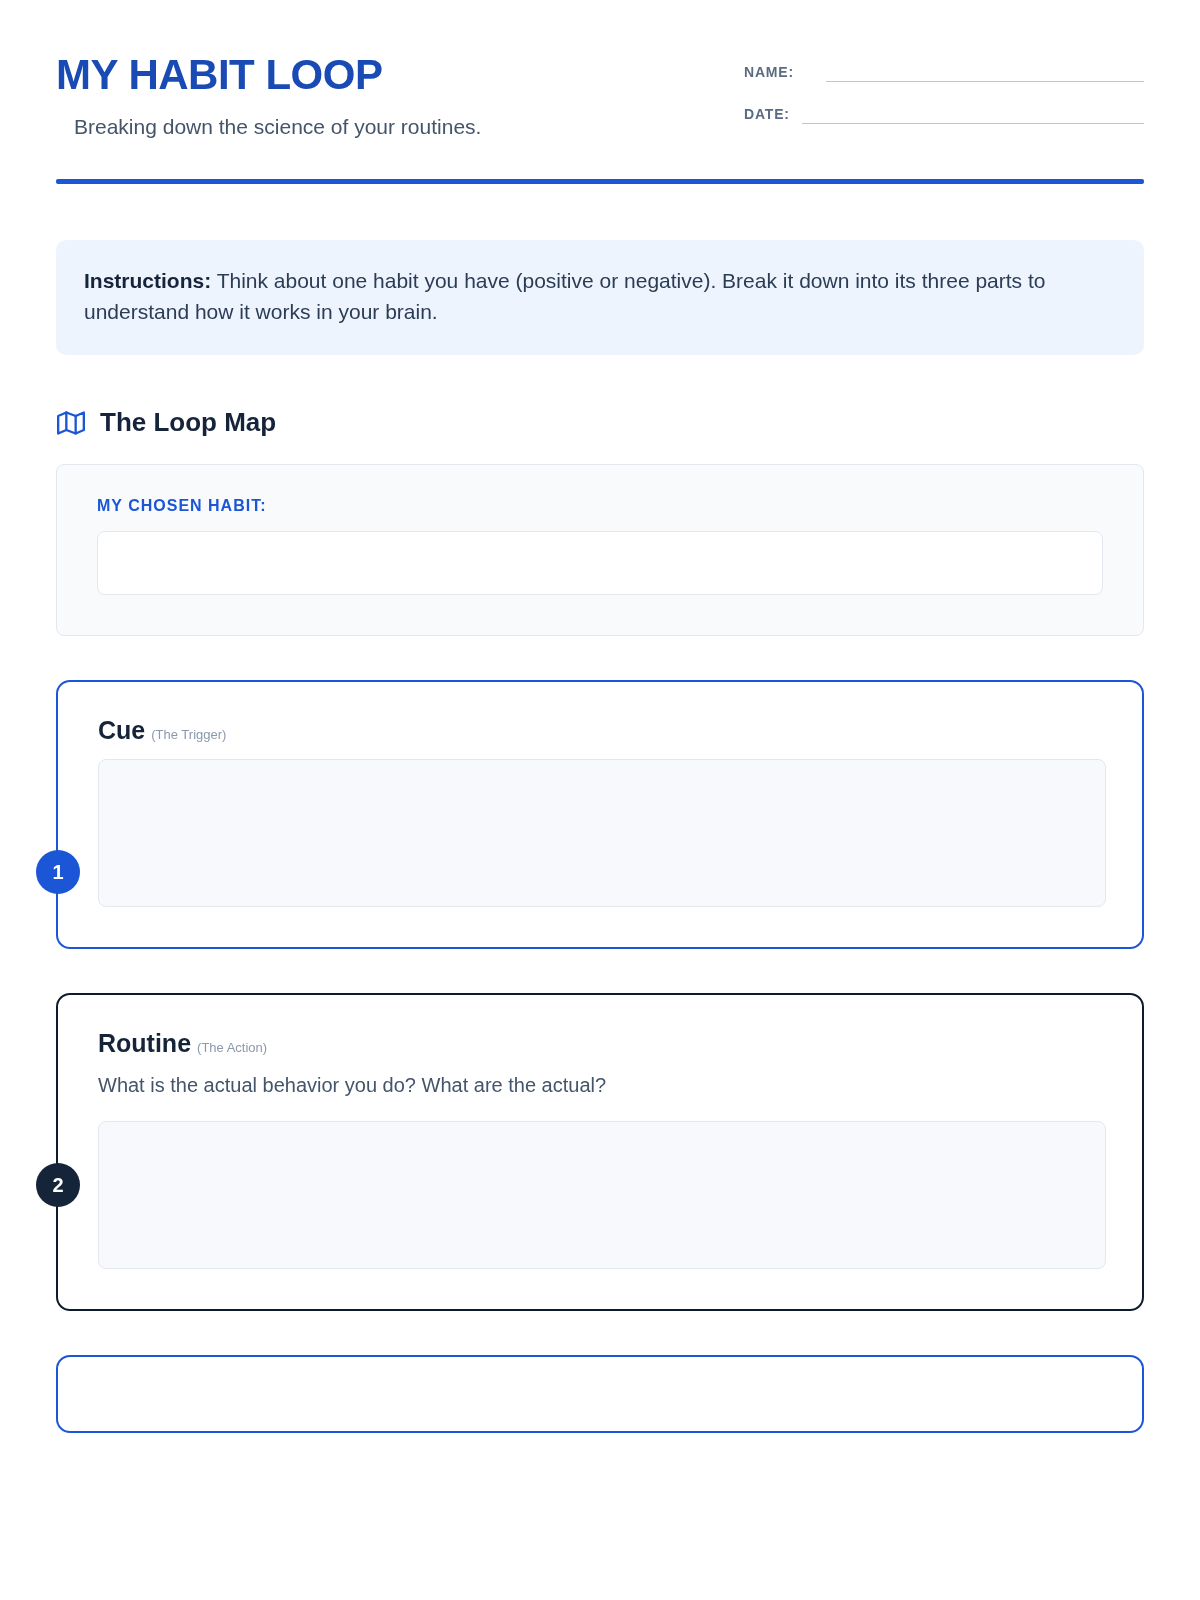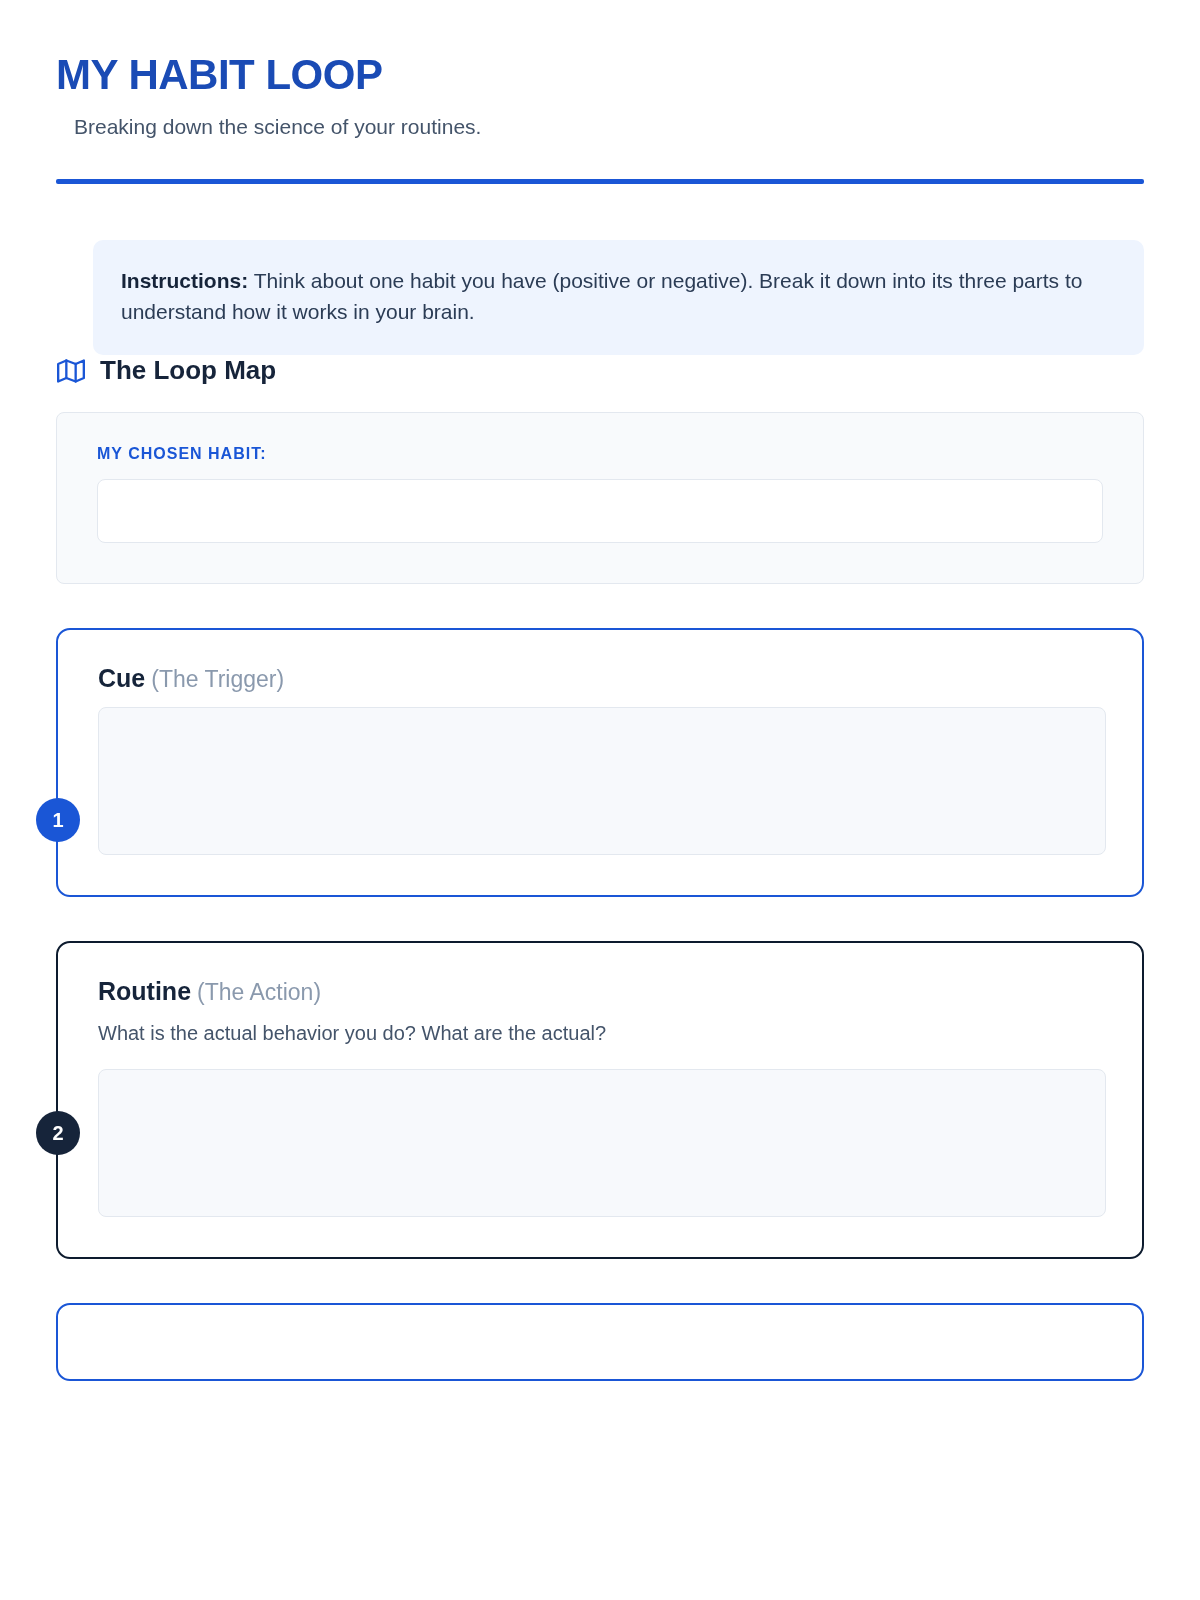--- a/index.html
+++ b/index.html
@@ -70,34 +70,34 @@
     background: #1a56d6;
     border-radius: 2px;
   }
 
   
   .instructions {
     margin-top: 56px;
     background: #eef4fe;
     border-radius: 10px;
     padding: 26px 40px 28px 28px;
-    margin-left: 37px;
   }
   .instructions p {
     margin: 0;
     font-size: 21px;
     line-height: 1.45;
     color: #2b3c55;
   }
   .instructions b { color: #16243a; font-weight: 700; }
 
   
   .section-head {
     display: flex;
     align-items: center;
+    margin-top: 52px;
     margin-bottom: 26px;
   }
   .section-icon {
     width: 30px; height: 30px;
     margin-right: 14px;
     display: inline-flex;
     align-items: center;
     justify-content: center;
   }
   .section-title {
@@ -154,21 +154,21 @@
   .step.blue .step-badge { background: #1a56d6; }
   .step.dark .step-badge { background: #16243a; }
   .step-title {
     margin: 0 0 14px 0;
     font-size: 25px;
     font-weight: 700;
     color: #16243a;
   }
   .step-title .qualifier {
     font-weight: 400;
-    font-size: 23px;
+    font-size: 13px;
     color: #8a99ad;
     margin-left: 6px;
   }
   .step-prompt {
     margin: 0 0 22px 0;
     font-size: 20px;
     color: #44546a;
     line-height: 1.35;
   }
   .step-box {
@@ -180,20 +180,30 @@
 </style>
 </head>
 <body>
 
 <div class="page">
 
   <div class="header">
     <div class="title-block">
       <h1 class="main-title">MY HABIT LOOP</h1>
       <p class="subtitle">Breaking down the science of your routines.</p>
+    </div>
+    <div class="meta-block">
+      <div class="meta-row name">
+        <span class="meta-label">NAME:</span>
+        <span class="meta-line"></span>
+      </div>
+      <div class="meta-row">
+        <span class="meta-label">DATE:</span>
+        <span class="meta-line"></span>
+      </div>
     </div>
   </div>
   <div class="header-rule"></div>
 
   <div class="instructions">
     <p><b>Instructions:</b><span> Think about one habit you have (positive or negative). Break it down into its three parts to understand how it works in your brain.</span></p>
   </div>
 
   <div class="section-head">
     <span class="section-icon">

